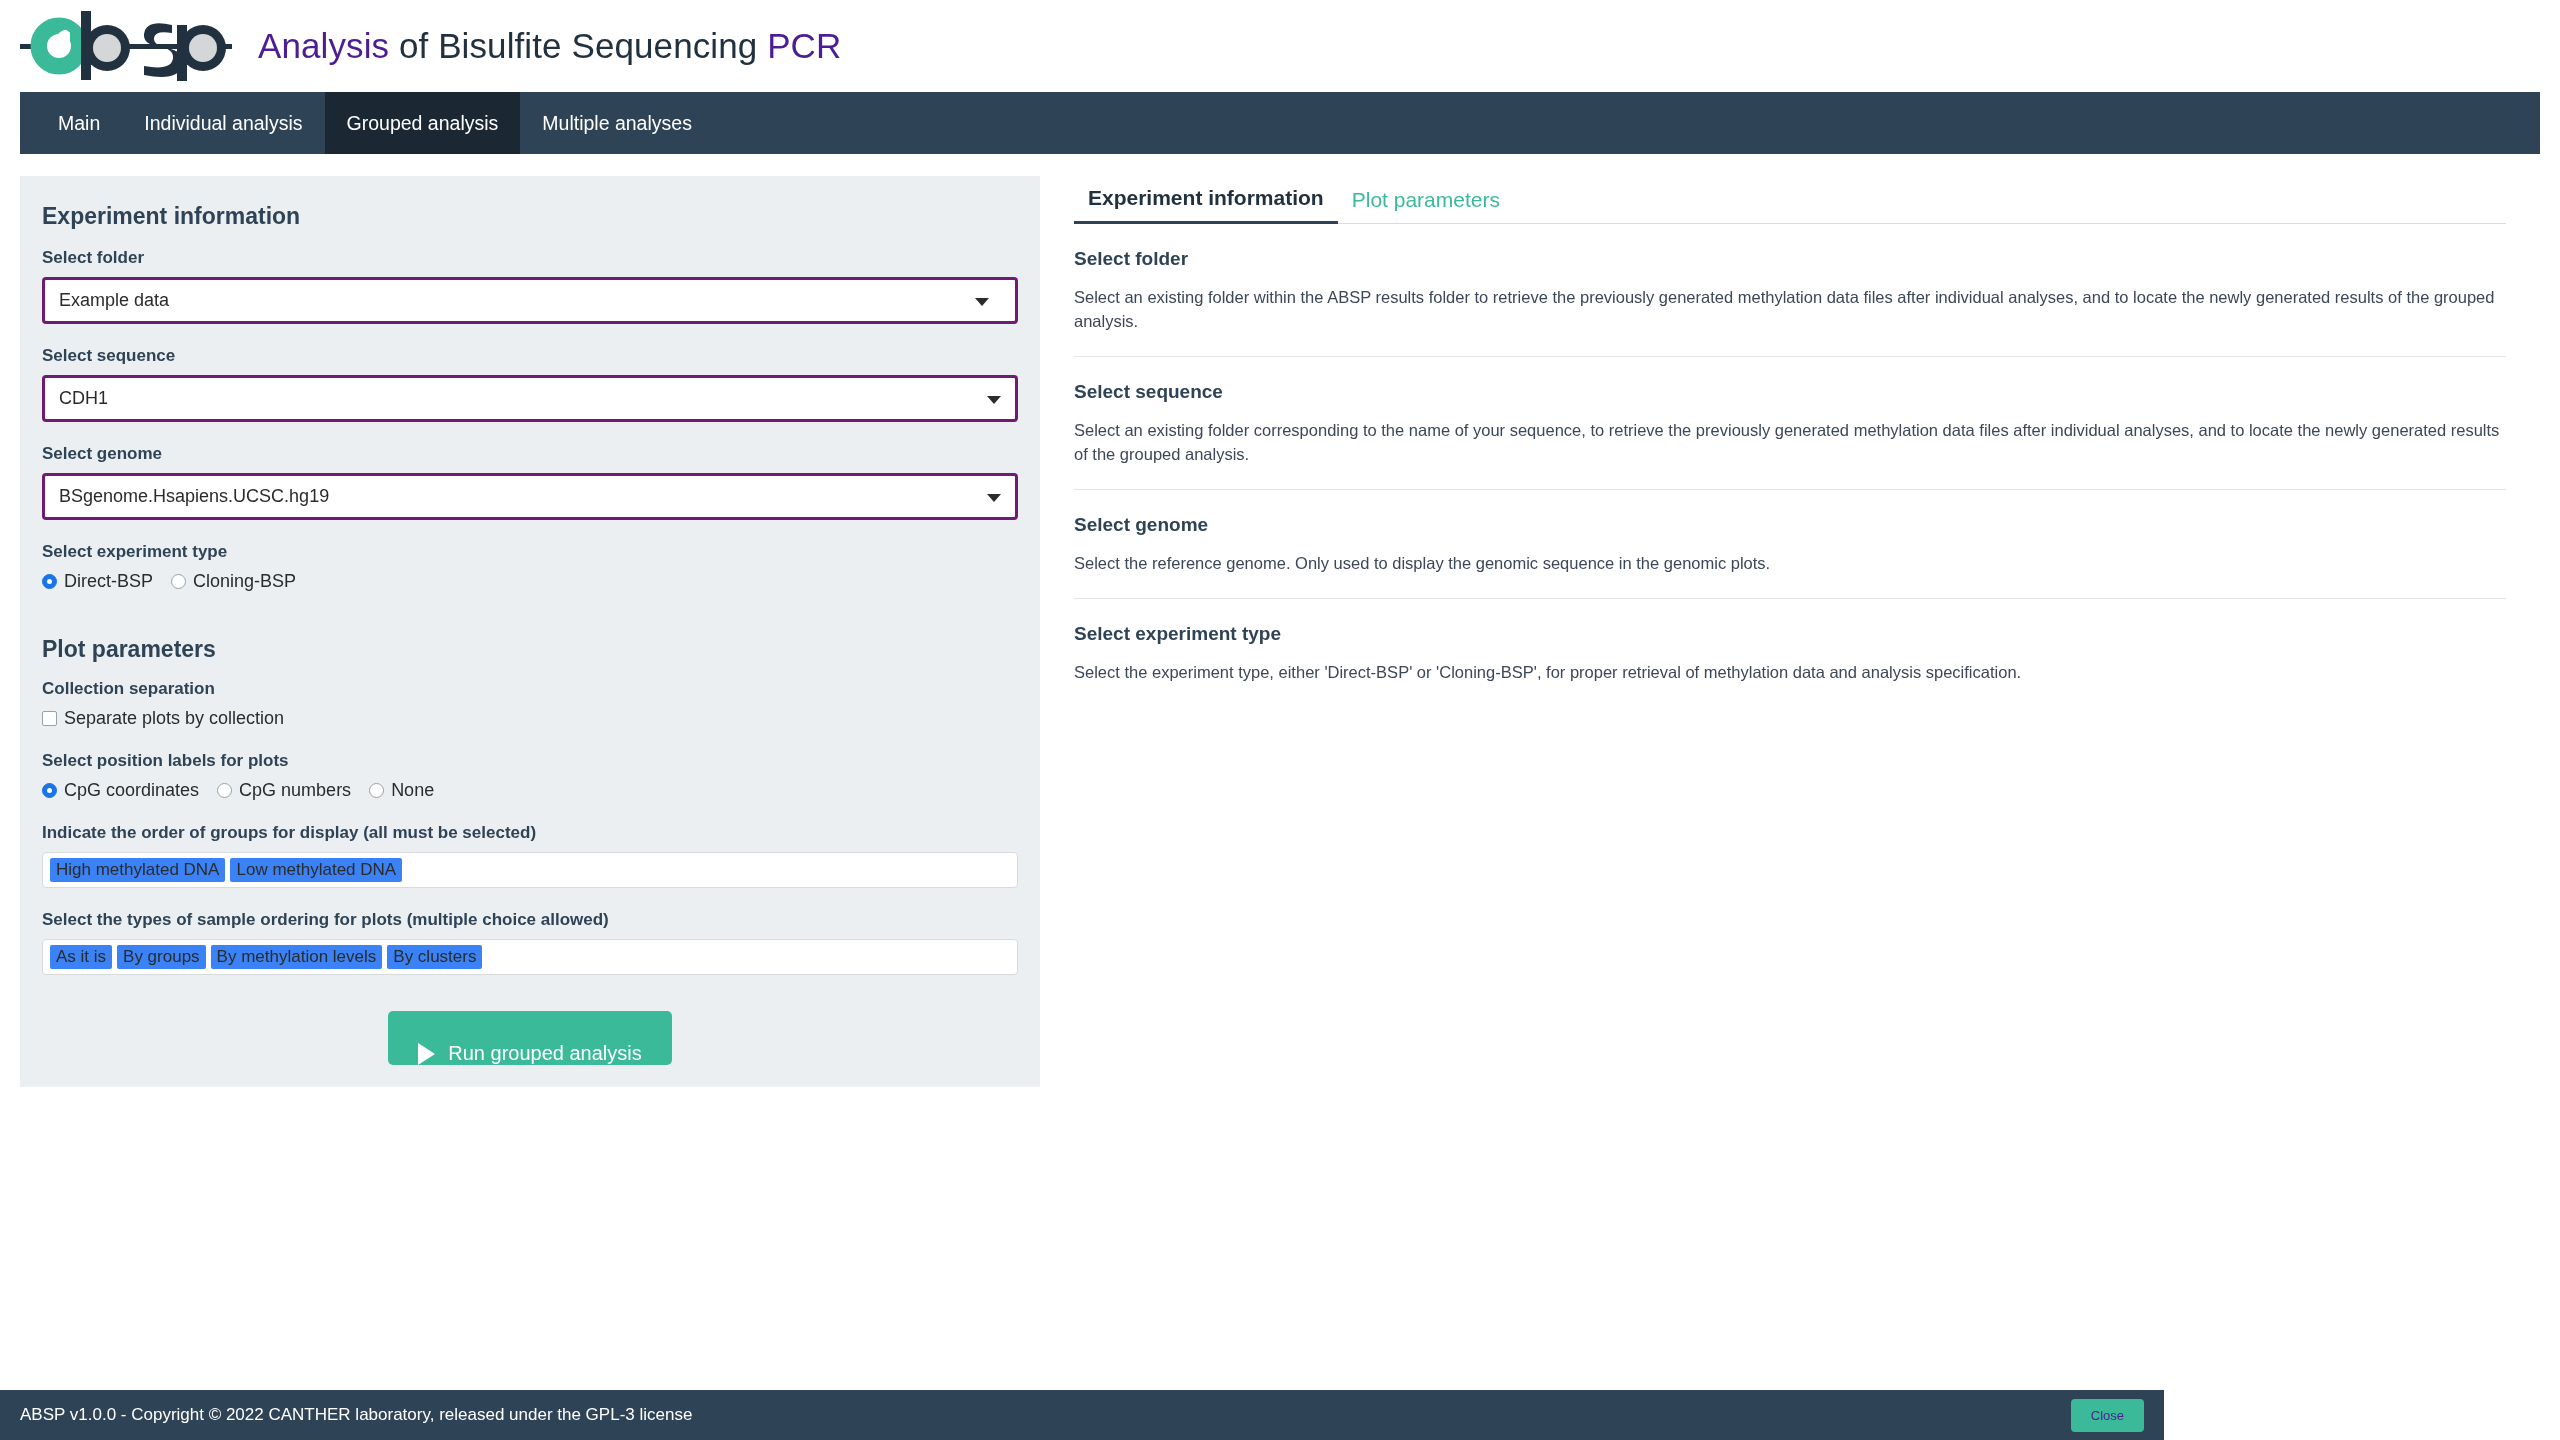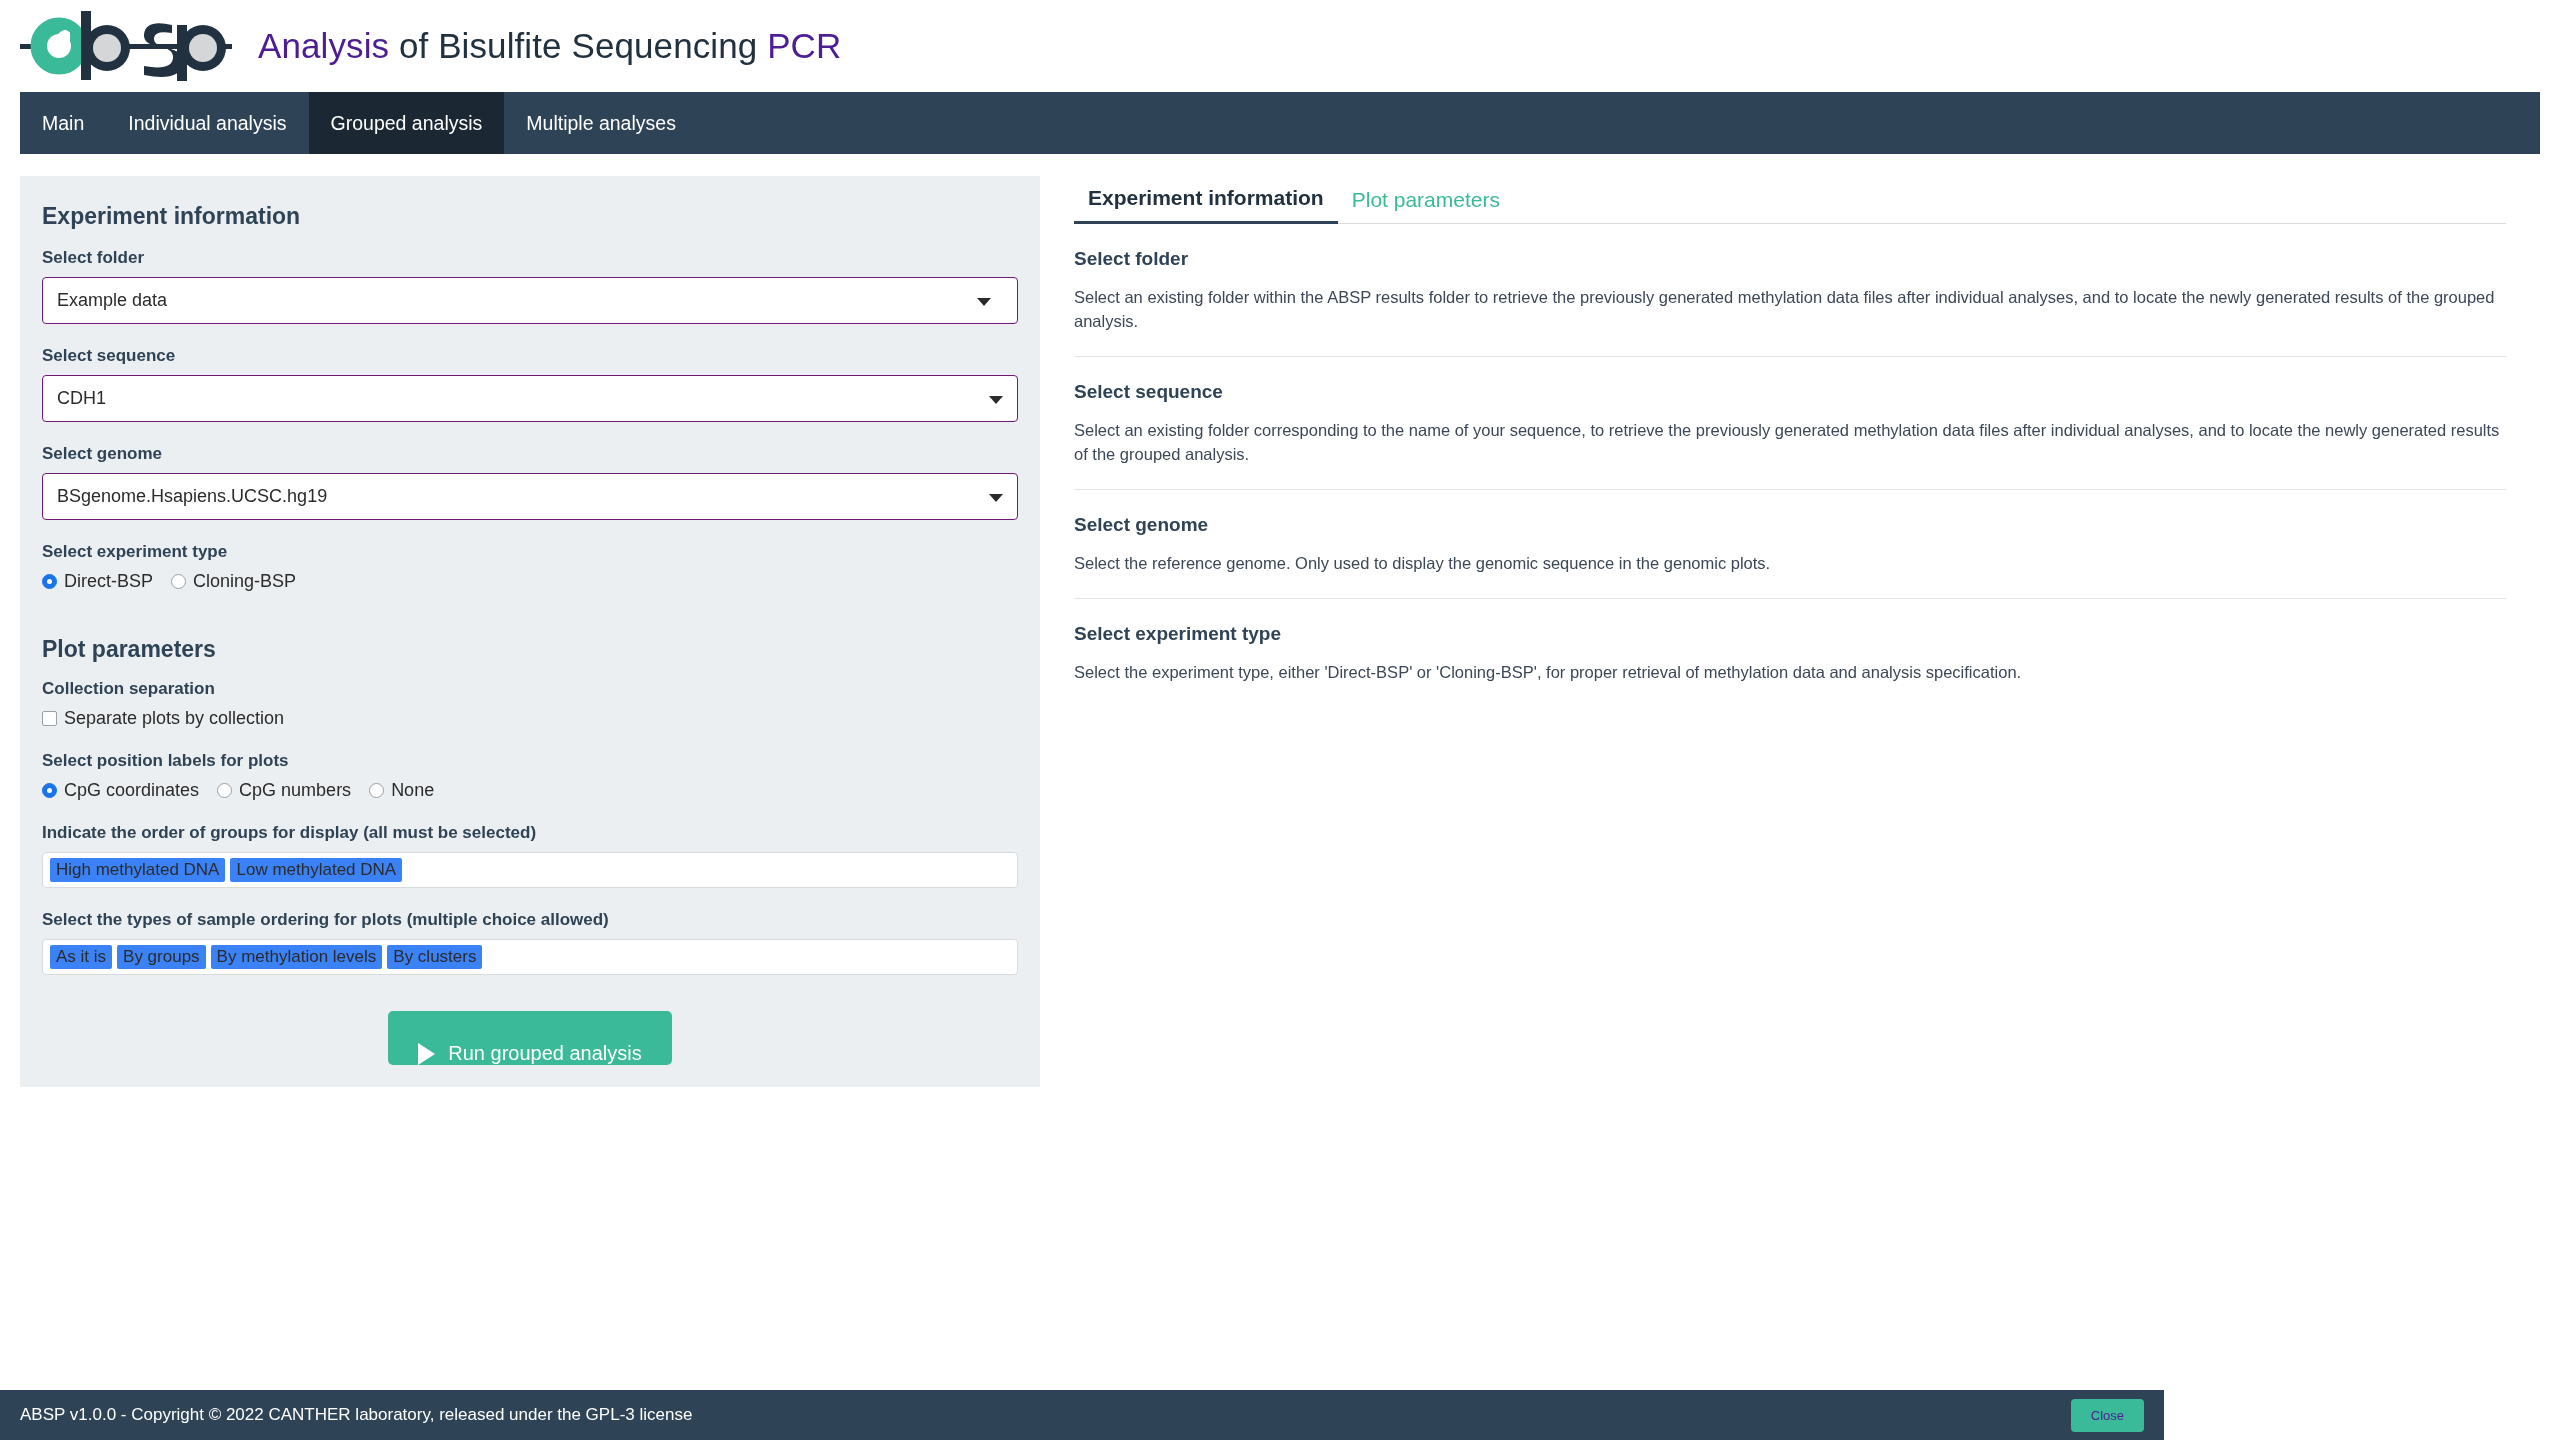--- a/index.html
+++ b/index.html
@@ -29,20 +29,21 @@
   .brand-title .accent { color: #4c1d95; margin-top: 8px; }
   .brand-title .dark  { color: #22313f; }
 
   
   .navbar {
     height: 62px;
     background: #2f4356;
     display: flex;
     align-items: stretch;
     margin: 0 20px;
+    padding-left: 16px;
   }
   .nav-item {
     display: flex;
     align-items: center;
     padding: 0 22px;
     color: #ffffff;
     font-size: 19.5px;
     cursor: pointer;
     white-space: nowrap;
   }
@@ -74,21 +75,21 @@
     font-weight: bold;
     color: #2f4356;
     margin-bottom: 9px;
   }
   .field-block { margin-bottom: 22px; }
 
   .sel {
     position: relative;
     height: 47px;
     background: #ffffff;
-    border: 1px solid #701a75;
+    border: 3px solid #701a75;
     border-radius: 4px;
     display: flex;
     align-items: center;
     padding: 0 44px 0 14px;
     font-size: 18px;
     color: #2b2b2b;
     cursor: pointer;
   }
   .caret {
     position: absolute;

